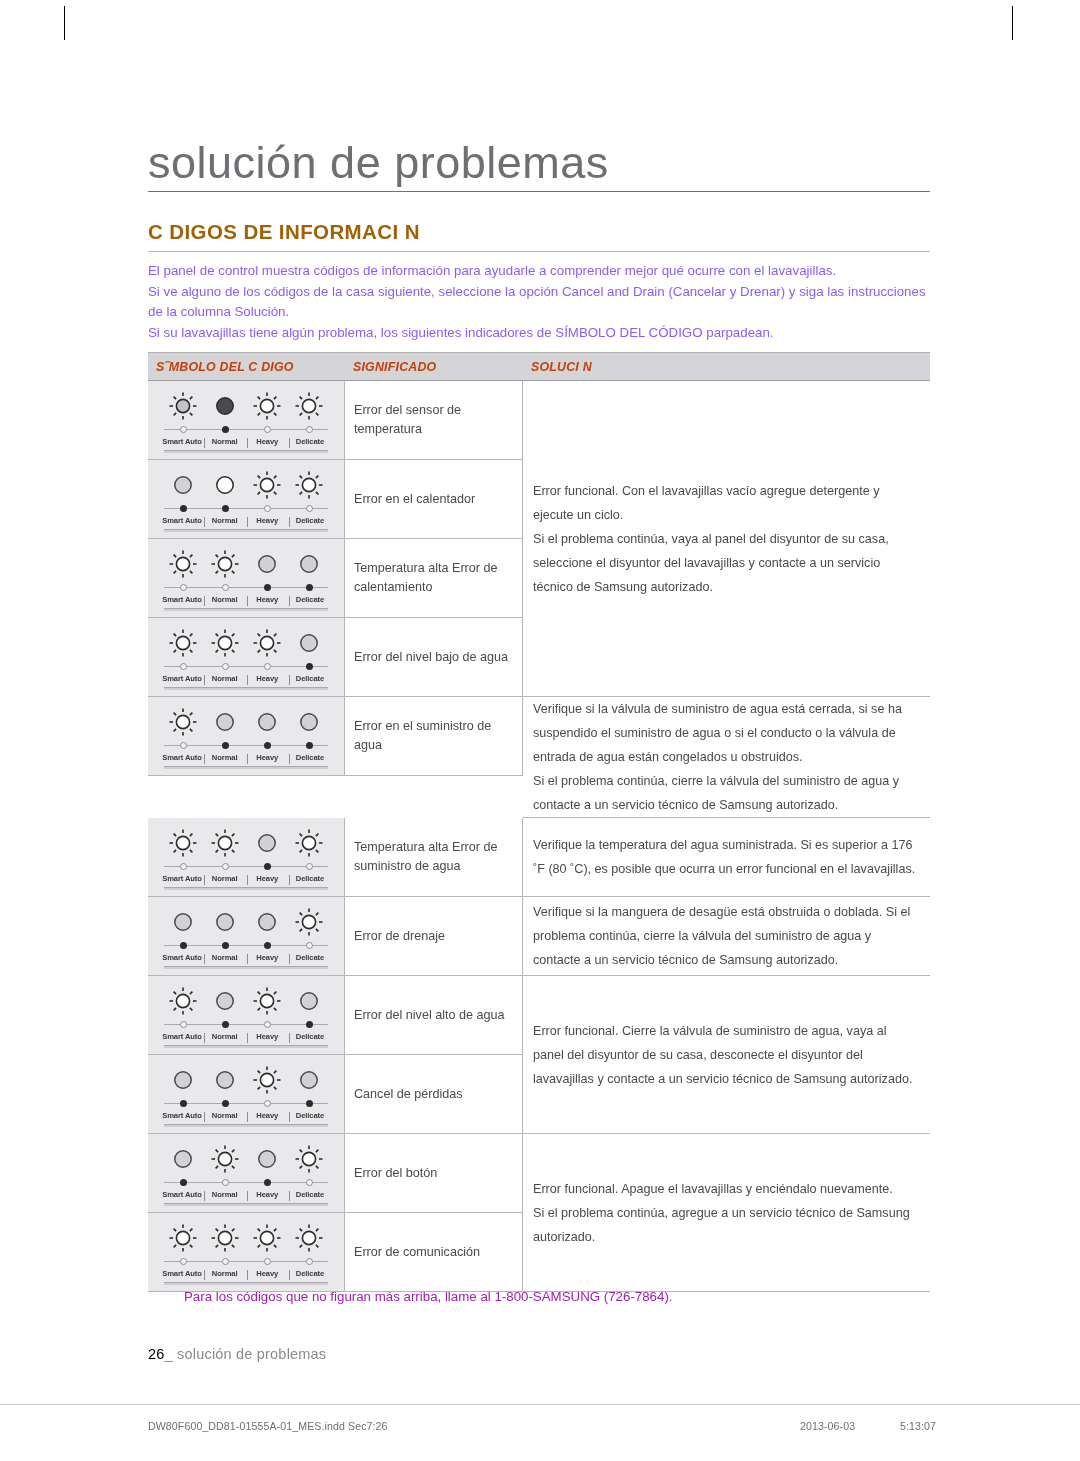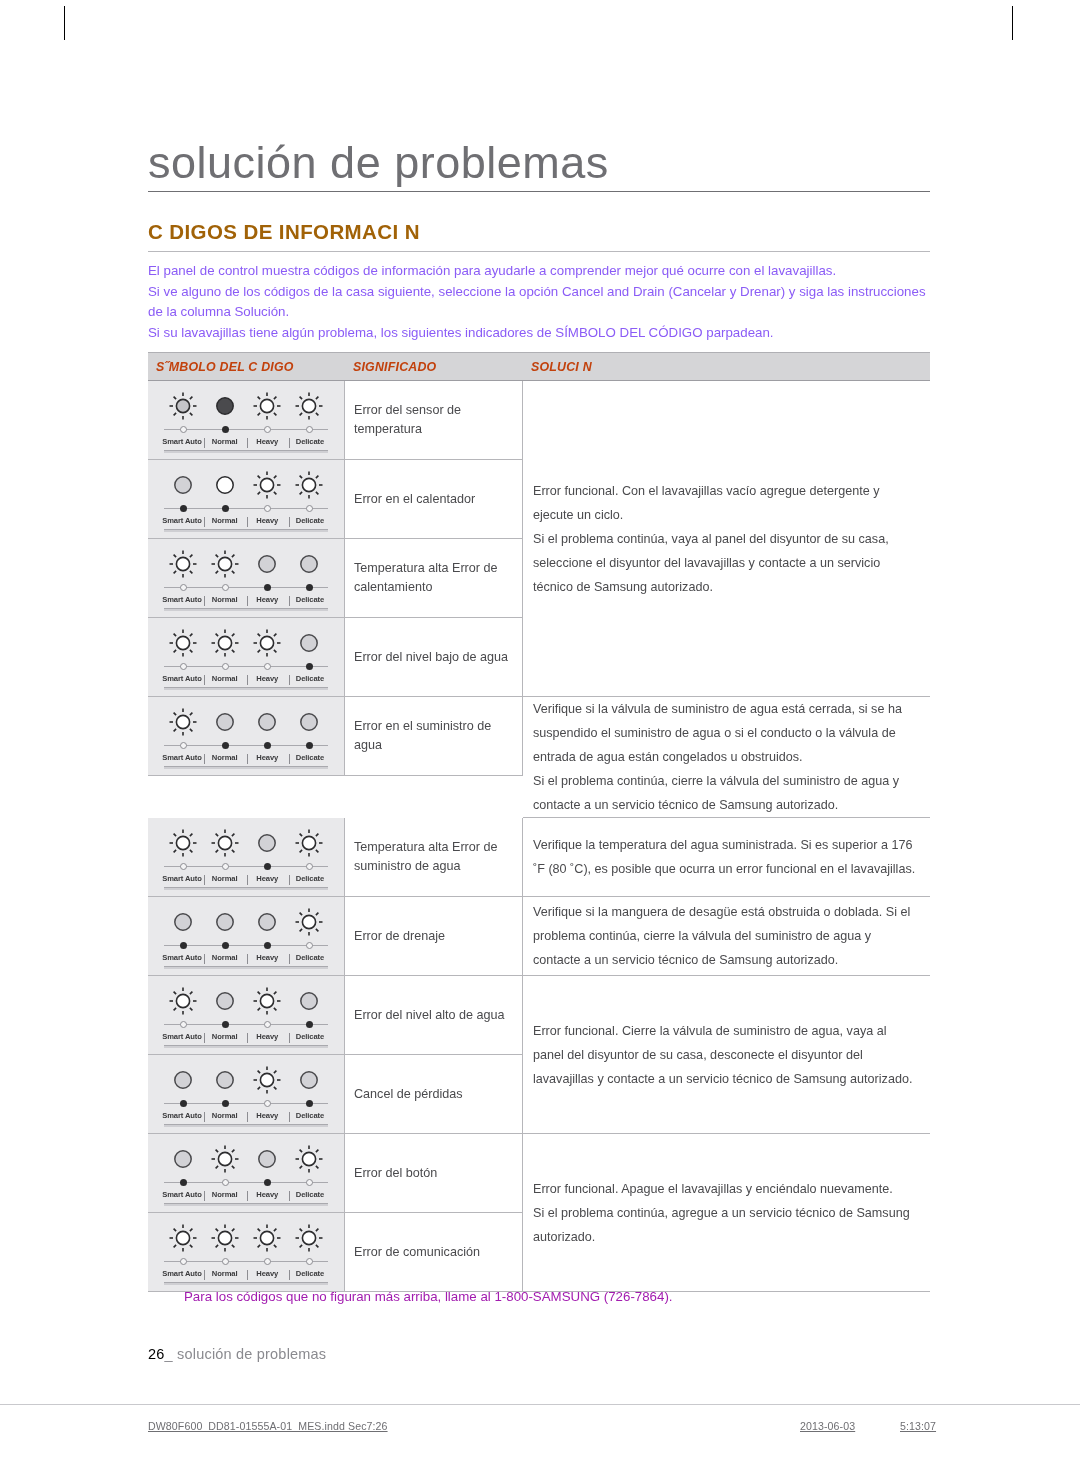--- a/index.html
+++ b/index.html
@@ -117,21 +117,21 @@
     position:absolute;left:148px;top:1346px;
     font-size:14.5px;color:#8a8a8f;letter-spacing:0.2px;
   }
   .pagefoot .num{color:#000000;}
 
   .bottombar{
     position:absolute;left:0;right:0;top:1404px;height:1px;background:#c9c9cd;
   }
   .impr{
     position:absolute;top:1420px;font-size:10.6px;color:#6f6f73;
-    font-family:"Liberation Sans", sans-serif;letter-spacing:0.1px;text-decoration:underline;
+    font-family:"Liberation Sans", sans-serif;letter-spacing:0.1px;
   }
   .impr.left{left:148px;}
   .impr.date{left:800px;}
   .impr.time{left:900px;}
 </style>
 </head>
 <body>
 
 <div class="page">
 

